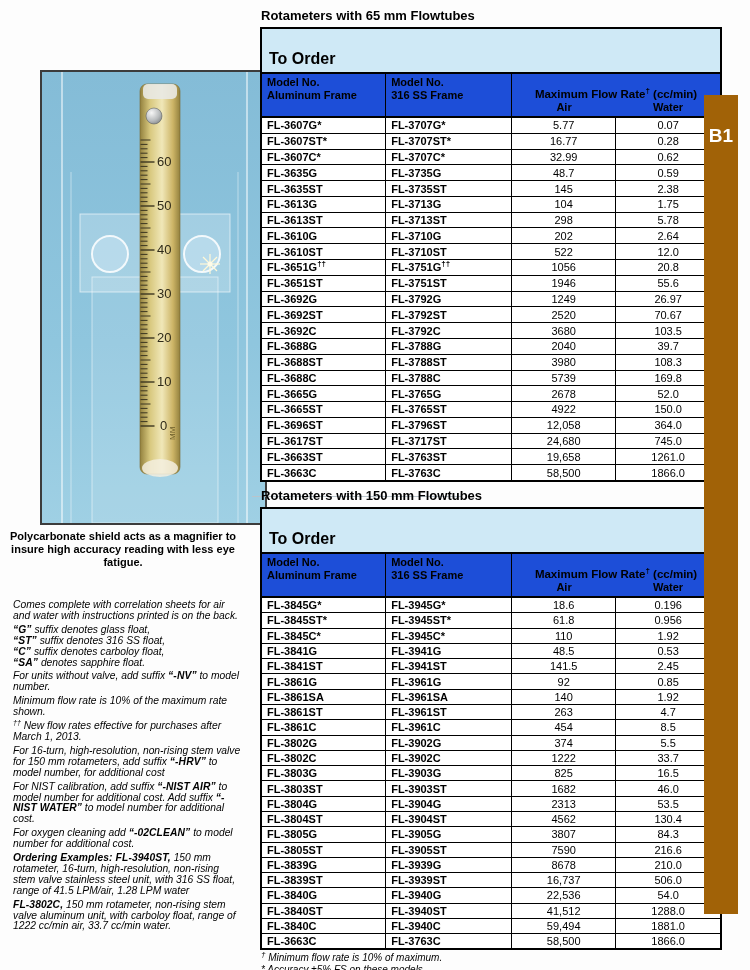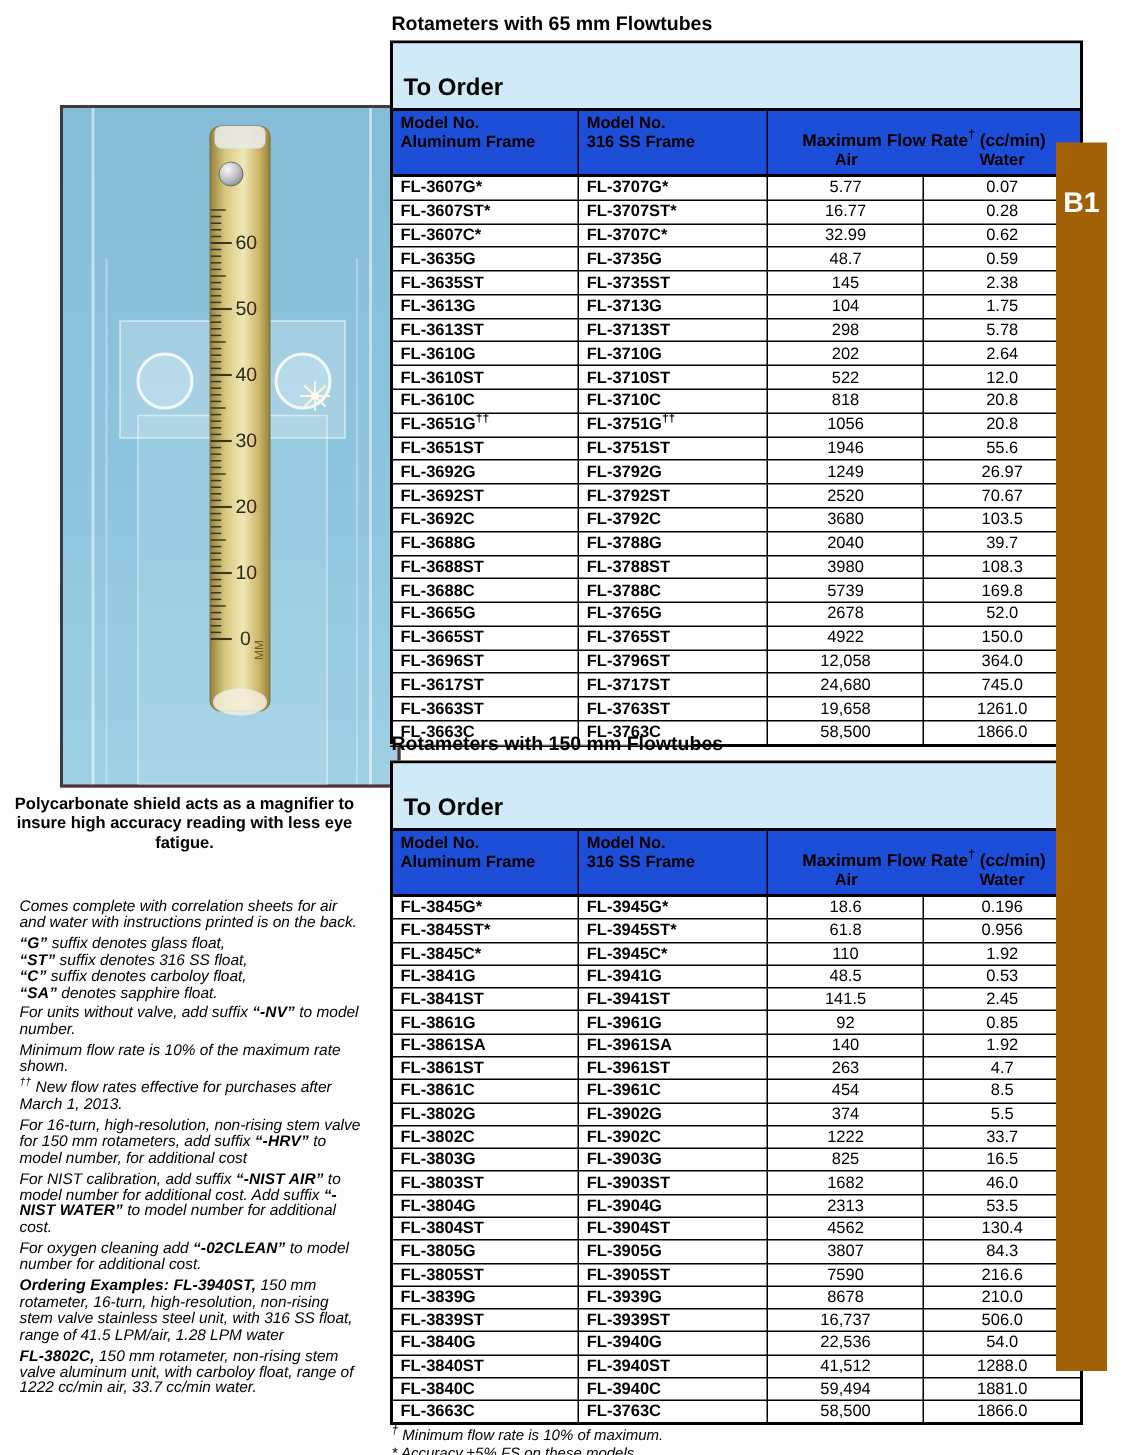--- a/index.html
+++ b/index.html
@@ -280,26 +280,20 @@
               <td class="num v1">202</td>
               <td class="num">2.64</td>
             </tr>
             <tr>
               <td class="model c1">FL-3610ST</td>
               <td class="model c2">FL-3710ST</td>
               <td class="num v1">522</td>
               <td class="num">12.0</td>
             </tr>
             <tr>
-              <td class="model c1">FL-3610C</td>
-              <td class="model c2">FL-3710C</td>
-              <td class="num v1">818</td>
-              <td class="num">20.8</td>
-            </tr>
-            <tr>
               <td class="model c1">FL-3651G<sup>††</sup></td>
               <td class="model c2">FL-3751G<sup>††</sup></td>
               <td class="num v1">1056</td>
               <td class="num">20.8</td>
             </tr>
             <tr>
               <td class="model c1">FL-3651ST</td>
               <td class="model c2">FL-3751ST</td>
               <td class="num v1">1946</td>
               <td class="num">55.6</td>

